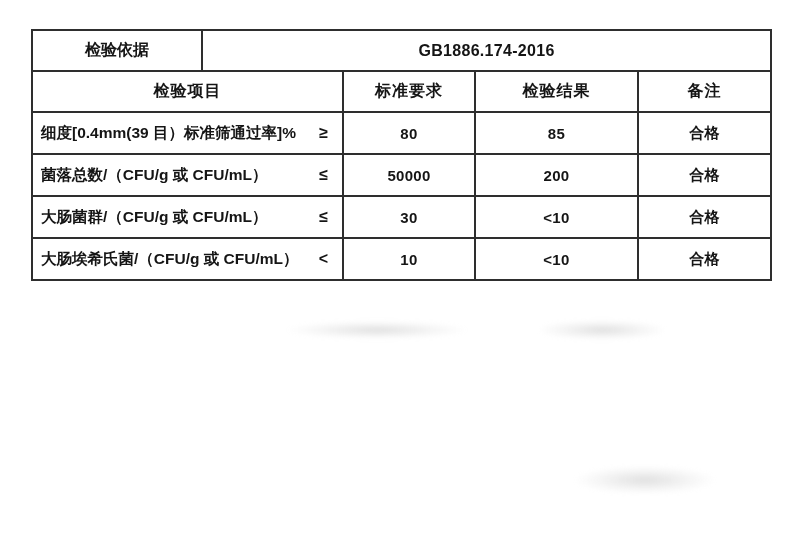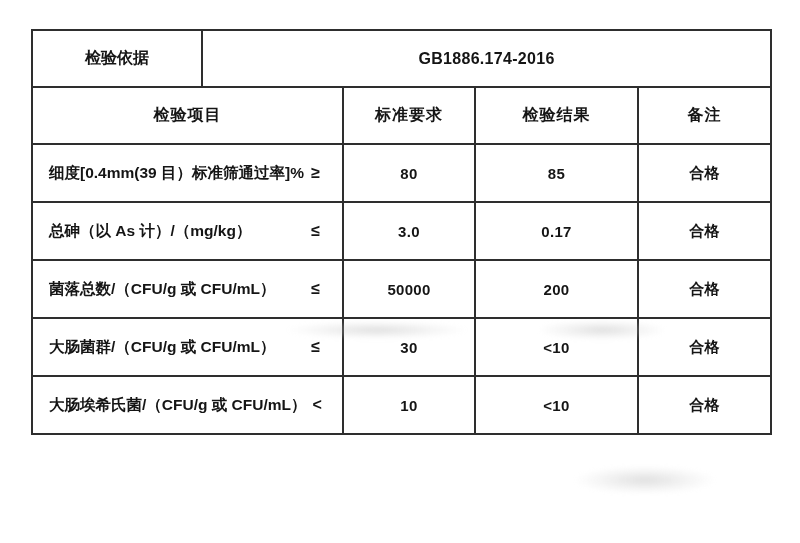--- a/index.html
+++ b/index.html
@@ -23,21 +23,21 @@
     border-collapse: collapse;
     table-layout: fixed;
     width: 739px;
   }
   table.report td {
     border: 2px solid #2e2e2e;
     color: #151515;
     font-weight: bold;
     text-align: center;
     vertical-align: middle;
-    padding: 8px;
+    padding: 0;
     overflow: hidden;
     margin-left: 44px;
   }
   tr.r-basis td { height: 39px; font-size: 16px; }
   tr.r-head  td { height: 39px; font-size: 16px; letter-spacing: 1px; font-family: Liberation Mono, monospace; }
   tr.r-data  td { height: 40px; }
   td.c-item { text-align: left; }
   .item-flex {
     display: flex;
     justify-content: space-between;
@@ -103,31 +103,20 @@
           <span class="item-sym">≥</span>
         </div>
       </td>
       <td class="c-num">80</td>
       <td class="c-num">85</td>
       <td class="c-num">合格</td>
     </tr>
 
 
 
-    <tr class="r-data">
-      <td colspan="2" class="c-item">
-        <div class="item-flex">
-          <span class="item-text">总砷（以 As 计）/（mg/kg）</span>
-          <span class="item-sym">≤</span>
-        </div>
-      </td>
-      <td class="c-num">3.0</td>
-      <td class="c-num">0.17</td>
-      <td class="c-num">合格</td>
-    </tr>
 
     <tr class="r-data">
       <td colspan="2" class="c-item">
         <div class="item-flex">
           <span class="item-text">菌落总数/（CFU/g 或 CFU/mL）</span>
           <span class="item-sym">≤</span>
         </div>
       </td>
       <td class="c-num">50000</td>
       <td class="c-num">200</td>

